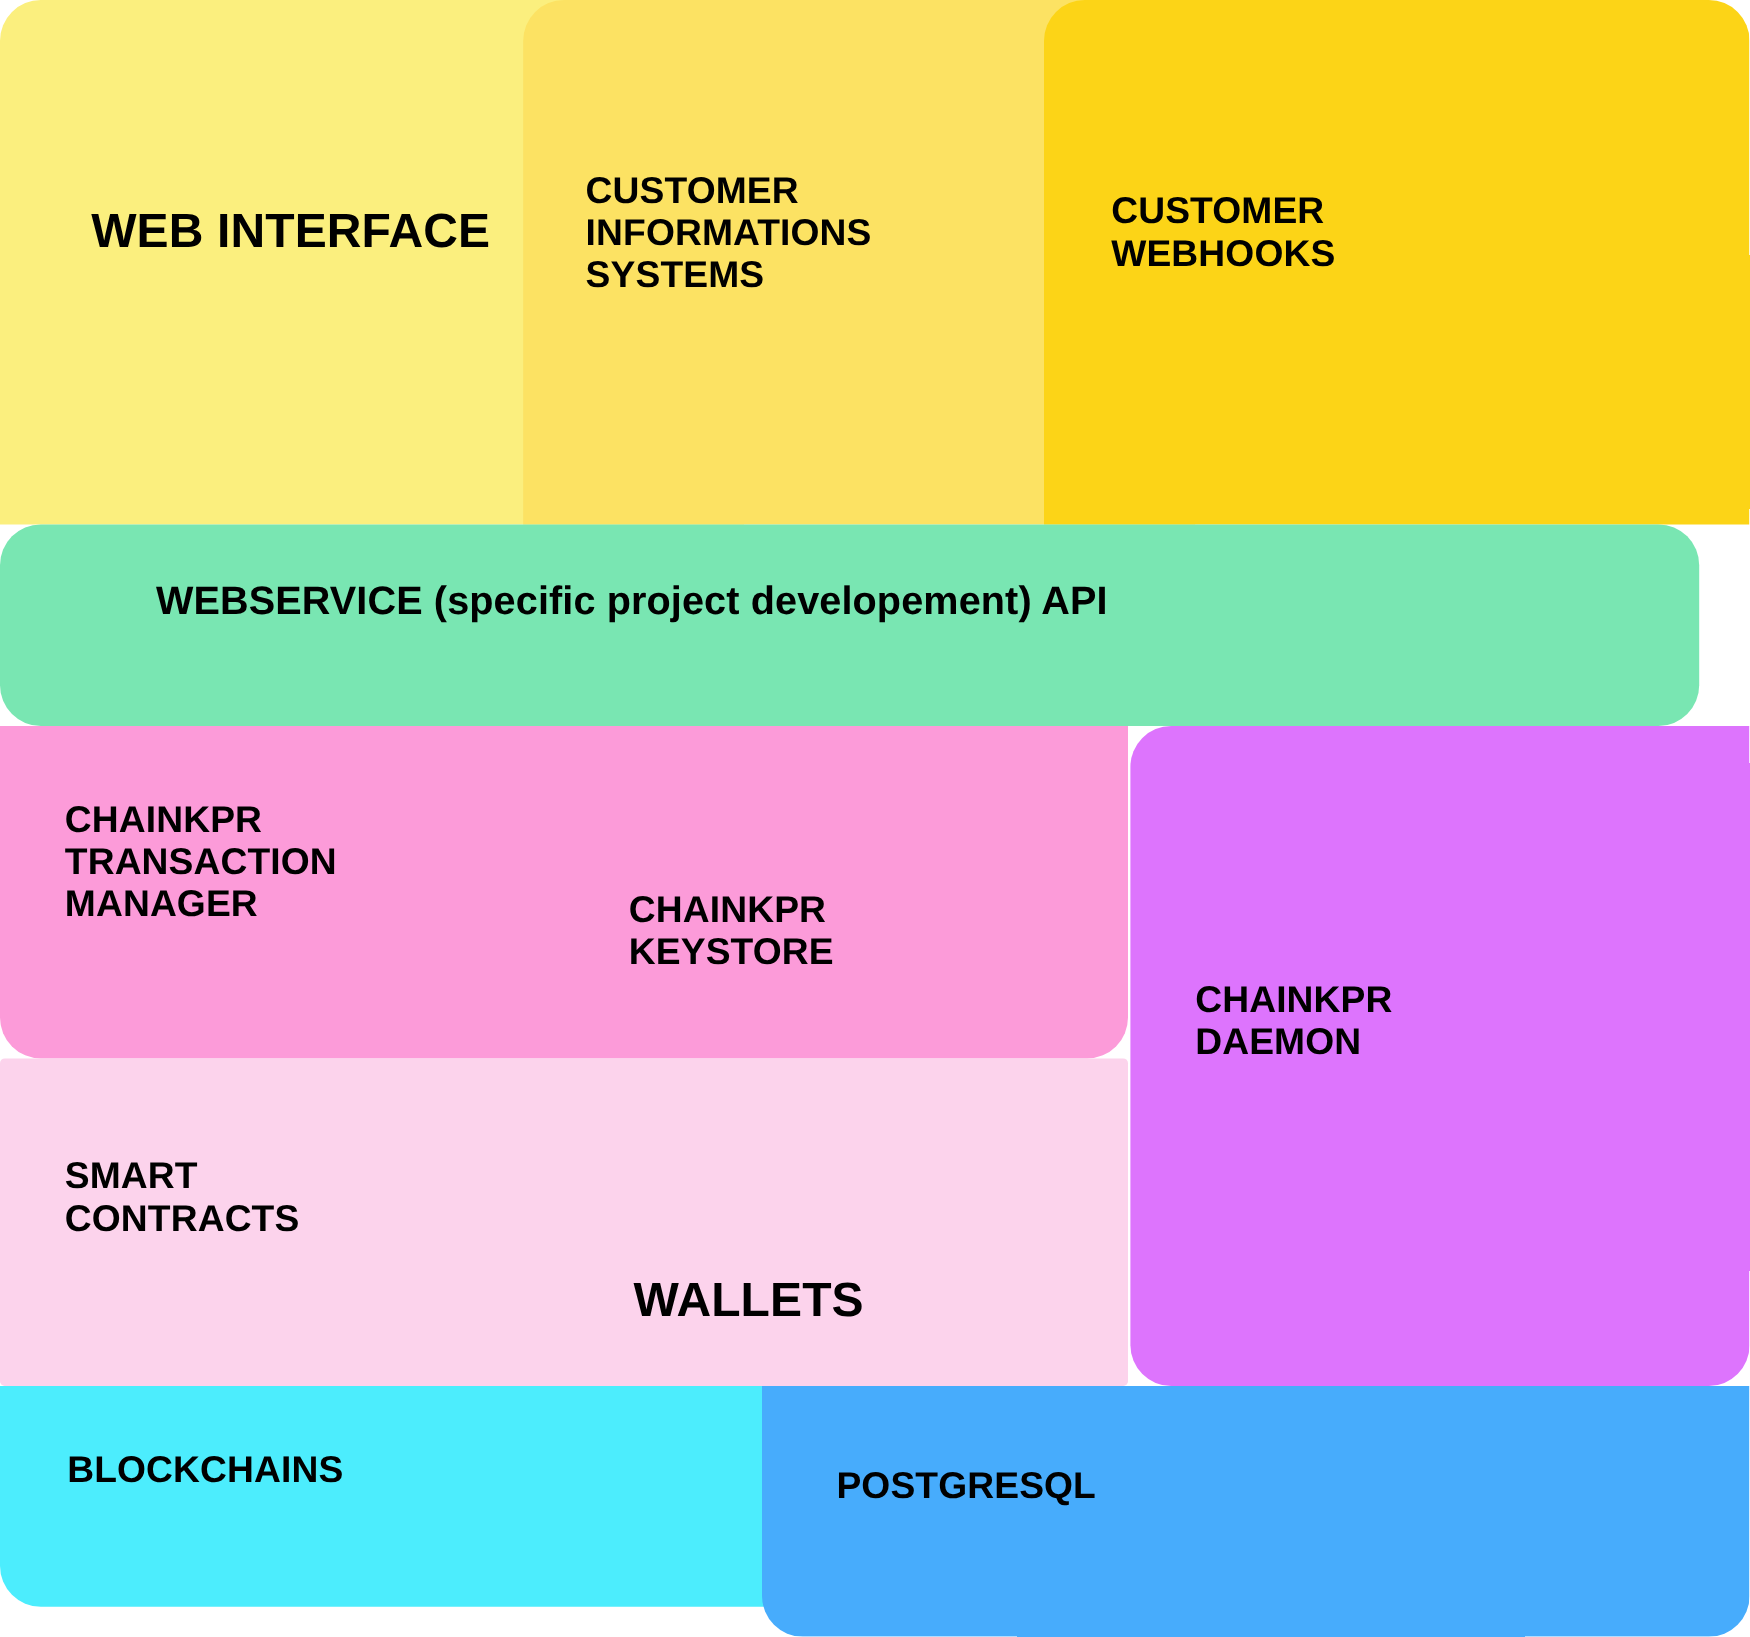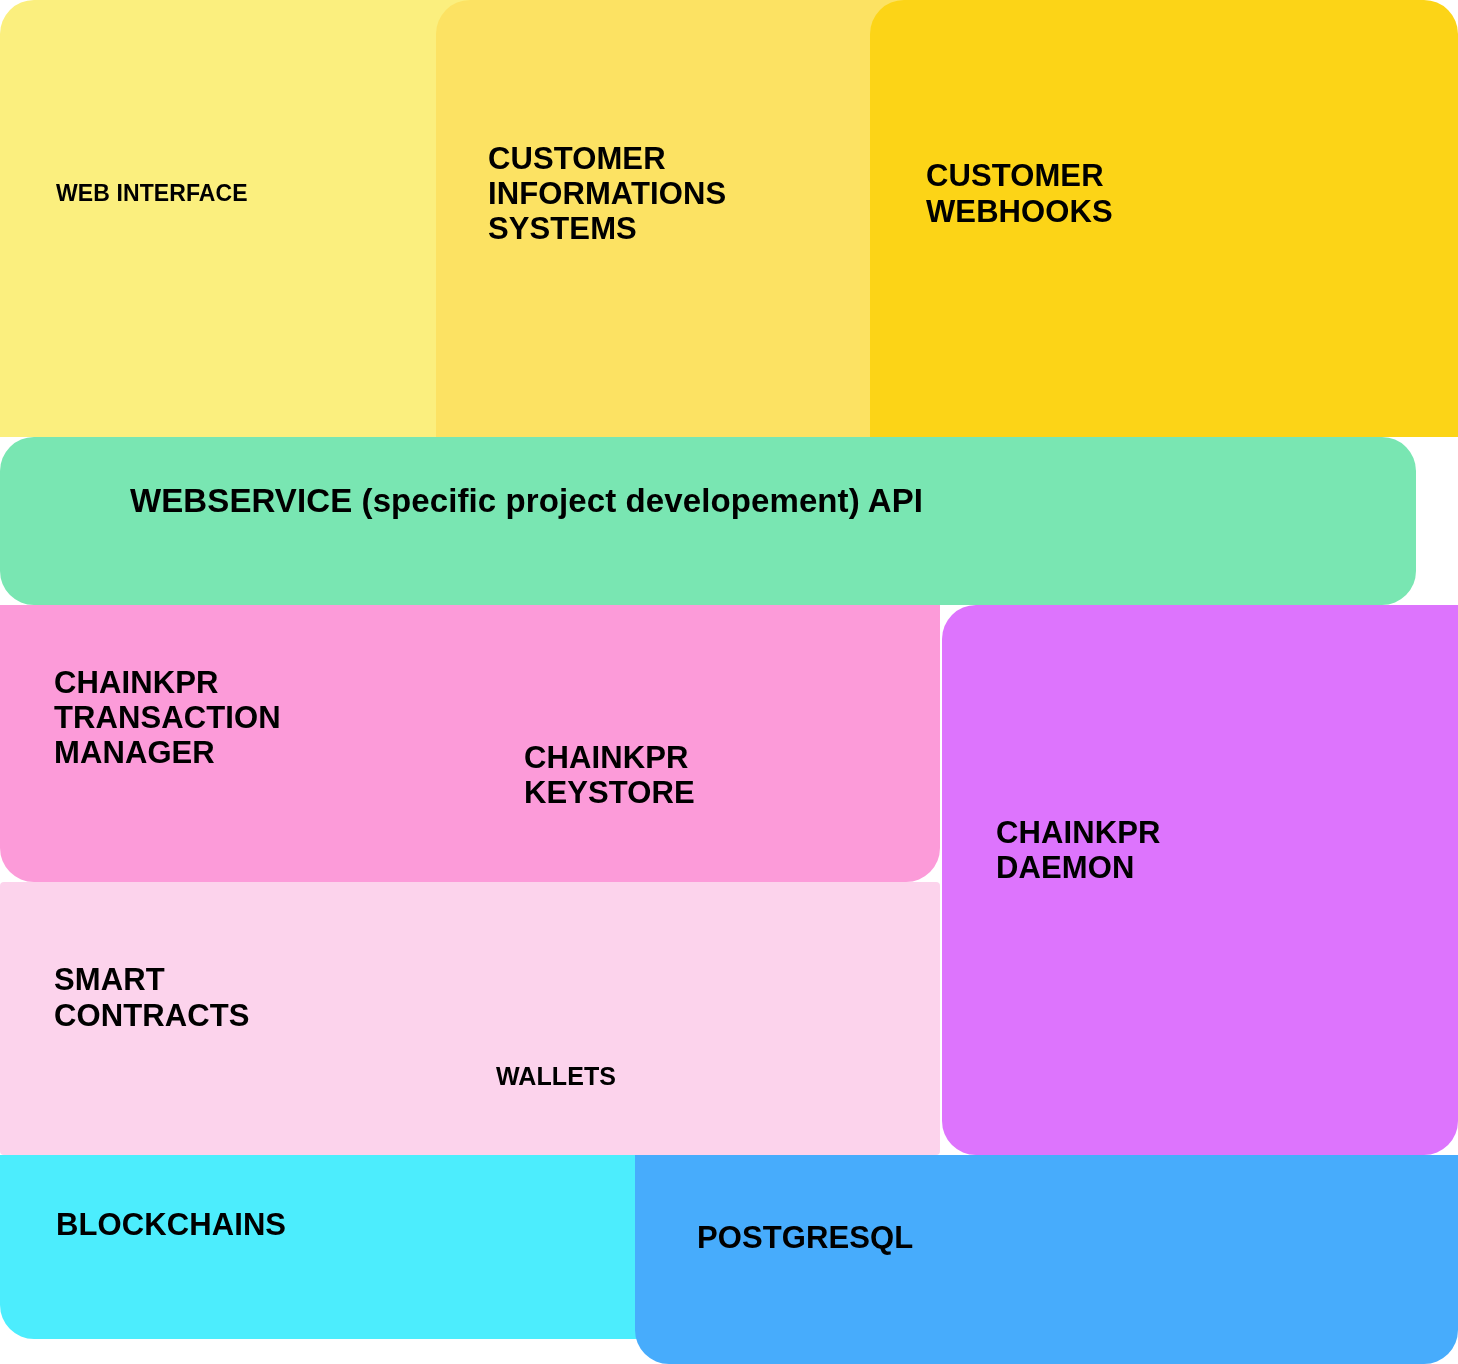--- a/index.html
+++ b/index.html
@@ -32,21 +32,21 @@
     white-space: pre-line;
   }
 
   
   #web-interface {
     left: 0px;   top: 0px;
     width: 620px; height: 437px;
     border-radius: 34px 0 0 0;
     z-index: 1;
   }
-  #web-interface .label { padding: 0 0 50px 56px; font-size: 23px; }
+  #web-interface .label { padding: 0 0 50px 76px; font-size: 40px; }
 
   #customer-info-systems {
     left: 436px; top: 0px;
     width: 560px; height: 437px;
     border-radius: 34px 34px 0 0;
     z-index: 2;
   }
   #customer-info-systems .label { padding: 0 0 50px 52px; font-size: 31px; }
 
   #customer-webhooks {
@@ -93,22 +93,22 @@
   #smart-contracts {
     left: 0px; top: 882px;
     width: 940px; height: 273px;
     border-radius: 4px;
     z-index: 6;
   }
   #smart-contracts .label { padding: 0 0 42px 54px; font-size: 31px; }
 
   #wallets {
     position: absolute;
-    left: 496px; top: 1062px;
-    font-size: 25px;
+    left: 528px; top: 1062px;
+    font-size: 40px;
     z-index: 7;
   }
 
   
   #blockchains {
     left: 0px; top: 1155px;
     width: 700px; height: 184px;
     border-radius: 0 0 34px 34px;
     z-index: 8;
   }

